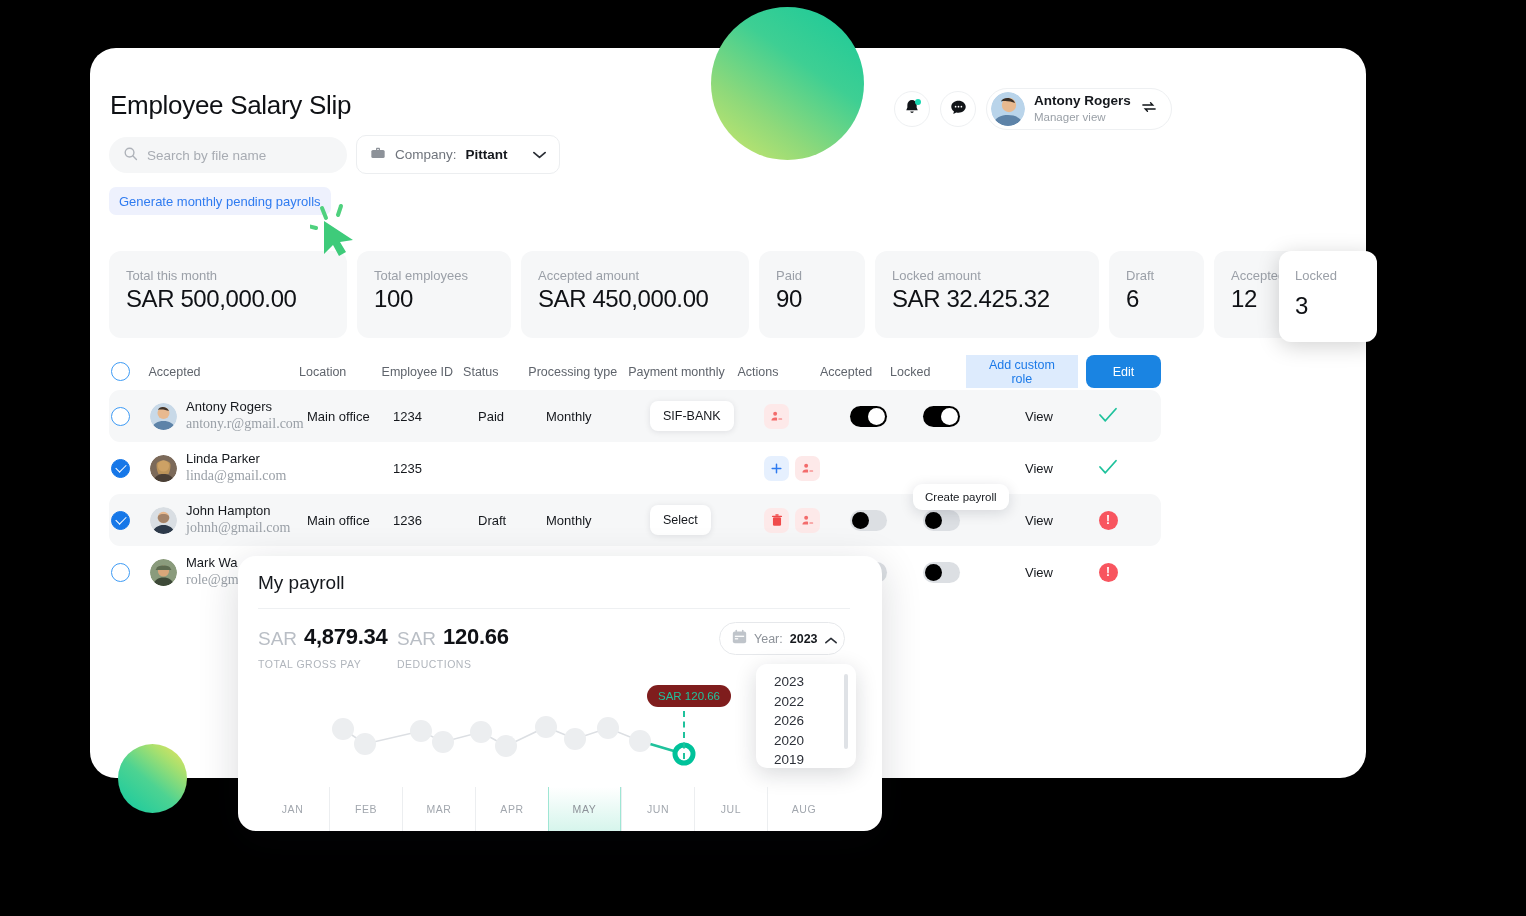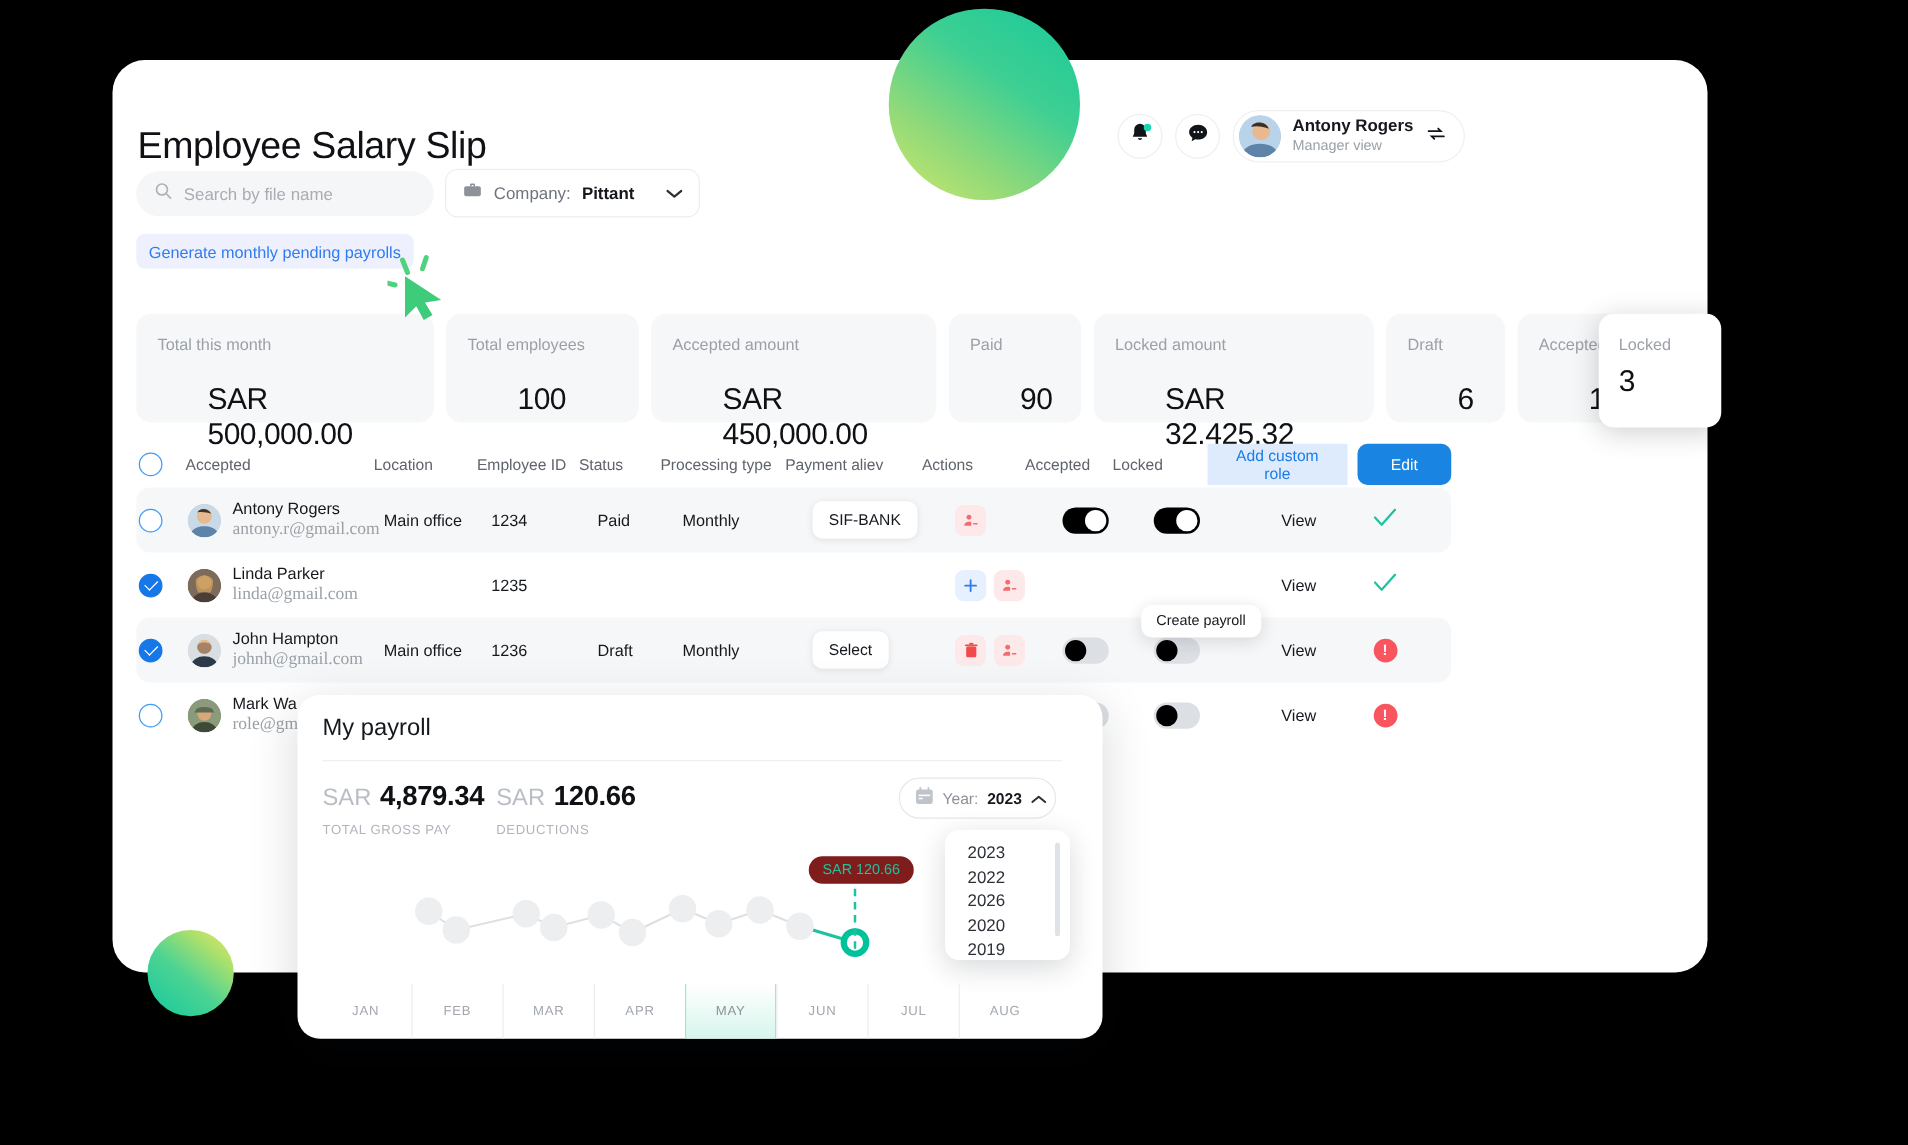--- a/index.html
+++ b/index.html
@@ -28,23 +28,22 @@
   
   .window {
     position: absolute; left: 90px; top: 48px;
     width: 1276px; height: 730px;
     background: #ffffff; border-radius: 26px;
     z-index: 10;
   }
 
   .page-title {
     position: absolute; left: 20px; top: 42px;
-    font-size: 30px; font-weight: 400; color: #0f1115;
+    font-size: 26px; font-weight: 400; color: #0f1115;
     letter-spacing: -0.3px;
-    margin-top: 10px;
   }
 
   
   .search-box {
     position: absolute; left: 19px; top: 89px;
     width: 238px; height: 36px;
     background: #f5f6f7; border-radius: 18px;
     display: flex; align-items: center; padding: 0 14px; gap: 9px;
   }
   .search-box .ph { font-size: 13.5px; color: #a8acb3; }
@@ -65,24 +64,24 @@
     display: flex; align-items: center; padding: 0 10px;
     font-size: 13px; color: #2f7bf0; border: none; cursor: pointer;
   }
   .cursor-wrap { position: absolute; left: 310px; top: 202px; z-index: 22; }
 
   
   .stats { position: absolute; left: 19px; top: 203px; display: flex; gap: 10px; }
   .stat {
     background: #f6f7f8; border-radius: 12px;
     height: 87px; padding: 17px 17px 0 17px;
-    display: flex; flex-direction: column; gap: 23px;
+    display: flex; flex-direction: column; gap: 2px;
   }
   .stat .k { font-size: 13px; color: #9ba0a8; }
-  .stat .v { font-size: 24px; color: #0f1115; letter-spacing: -0.4px; margin-left: 40px; }
+  .stat .v { font-size: 24px; color: #0f1115; letter-spacing: -0.4px; }
   .stat.w1 { width: 238px; }
   .stat.w2 { width: 154px; }
   .stat.w3 { width: 228px; }
   .stat.w4 { width: 106px; }
   .stat.w5 { width: 224px; }
   .stat.w6 { width: 95px; }
   .stat.w7 { width: 118px; }
   .stat-locked {
     position: absolute; left: 1279px; top: 251px;
     width: 98px; height: 91px;
@@ -320,21 +319,21 @@
     <div class="table">
       <div class="thead">
         <div class="c-check">
             <span class="cbox"></span>
           </div>
         <div class="c-emp hcol">Accepted</div>
         <div class="c-loc hcol">Location</div>
         <div class="c-eid hcol">Employee ID</div>
         <div class="c-sta hcol">Status</div>
         <div class="c-proc hcol">Processing type</div>
-        <div class="c-pay hcol">Payment aliev</div>
+        <div class="c-pay hcol">Payment monthly</div>
         <div class="c-act hcol">Actions</div>
         <div class="c-acc hcol">Accepted</div>
         <div class="c-lock hcol">Locked</div>
         <div style="display:flex;gap:8px;margin-left:2px;">
           <button class="add-role">Add custom role</button>
           <button class="edit-btn">Edit</button>
         </div>
       </div>
 
       <div class="row alt">

